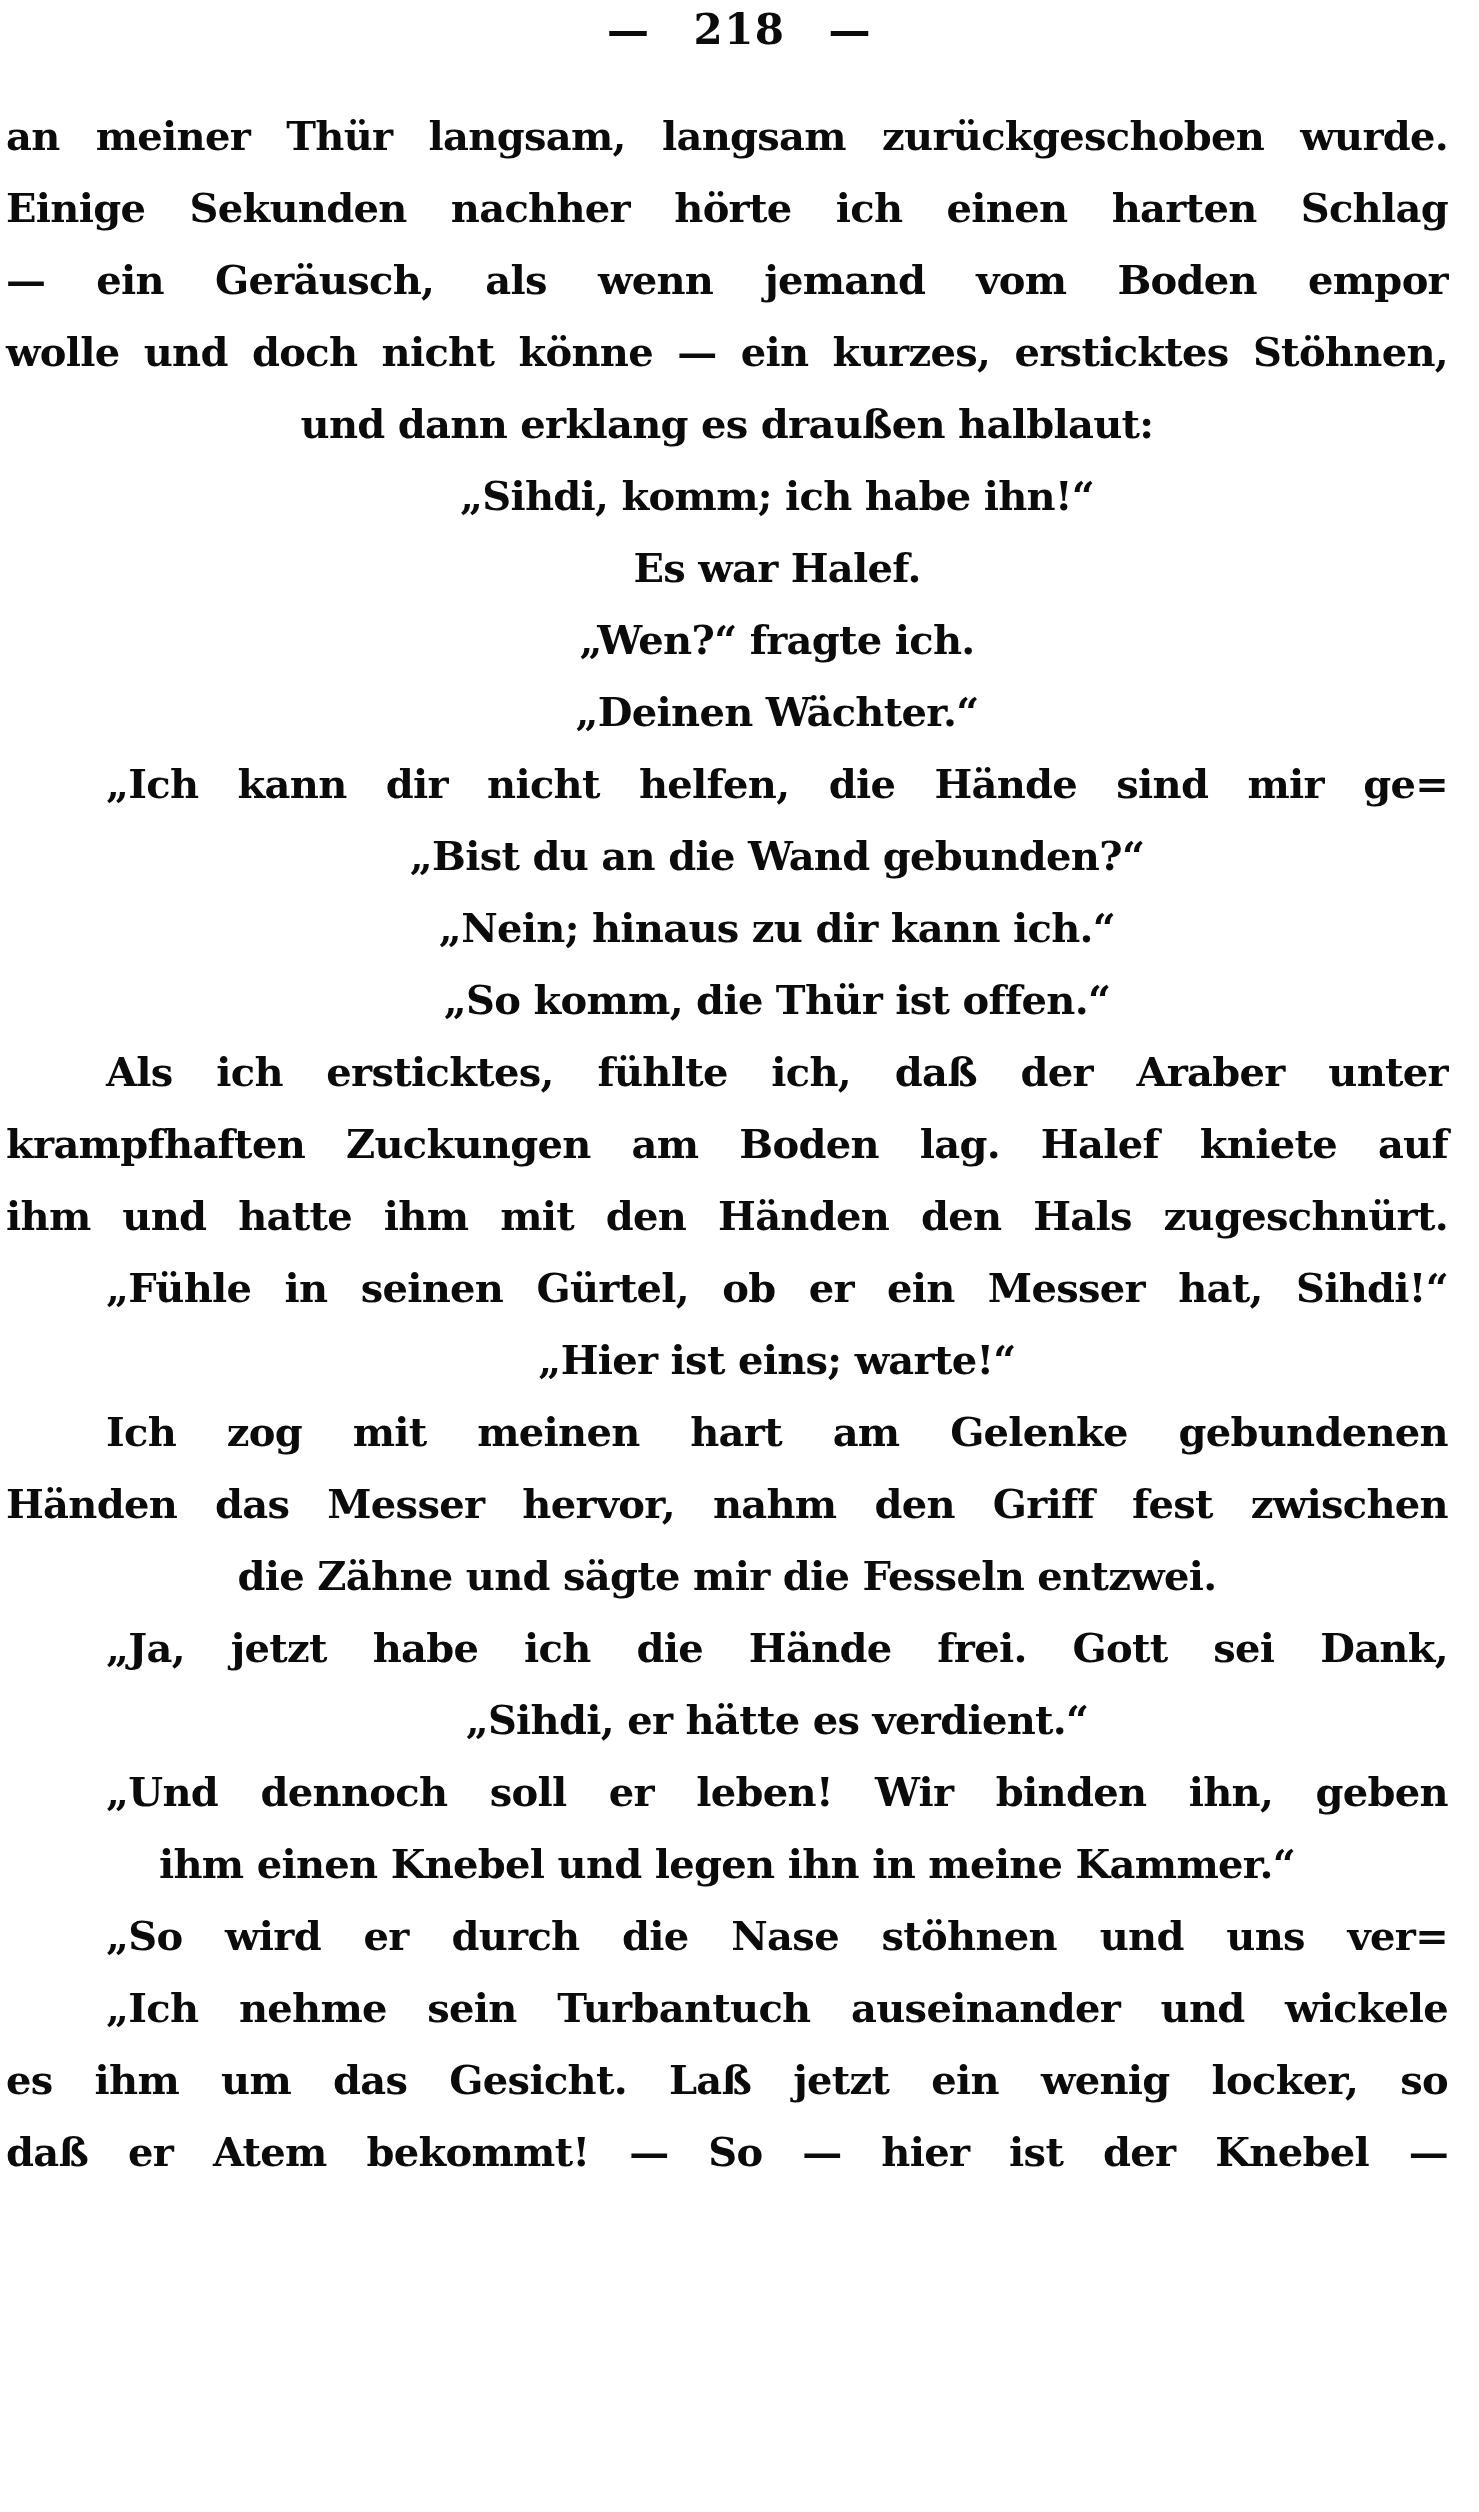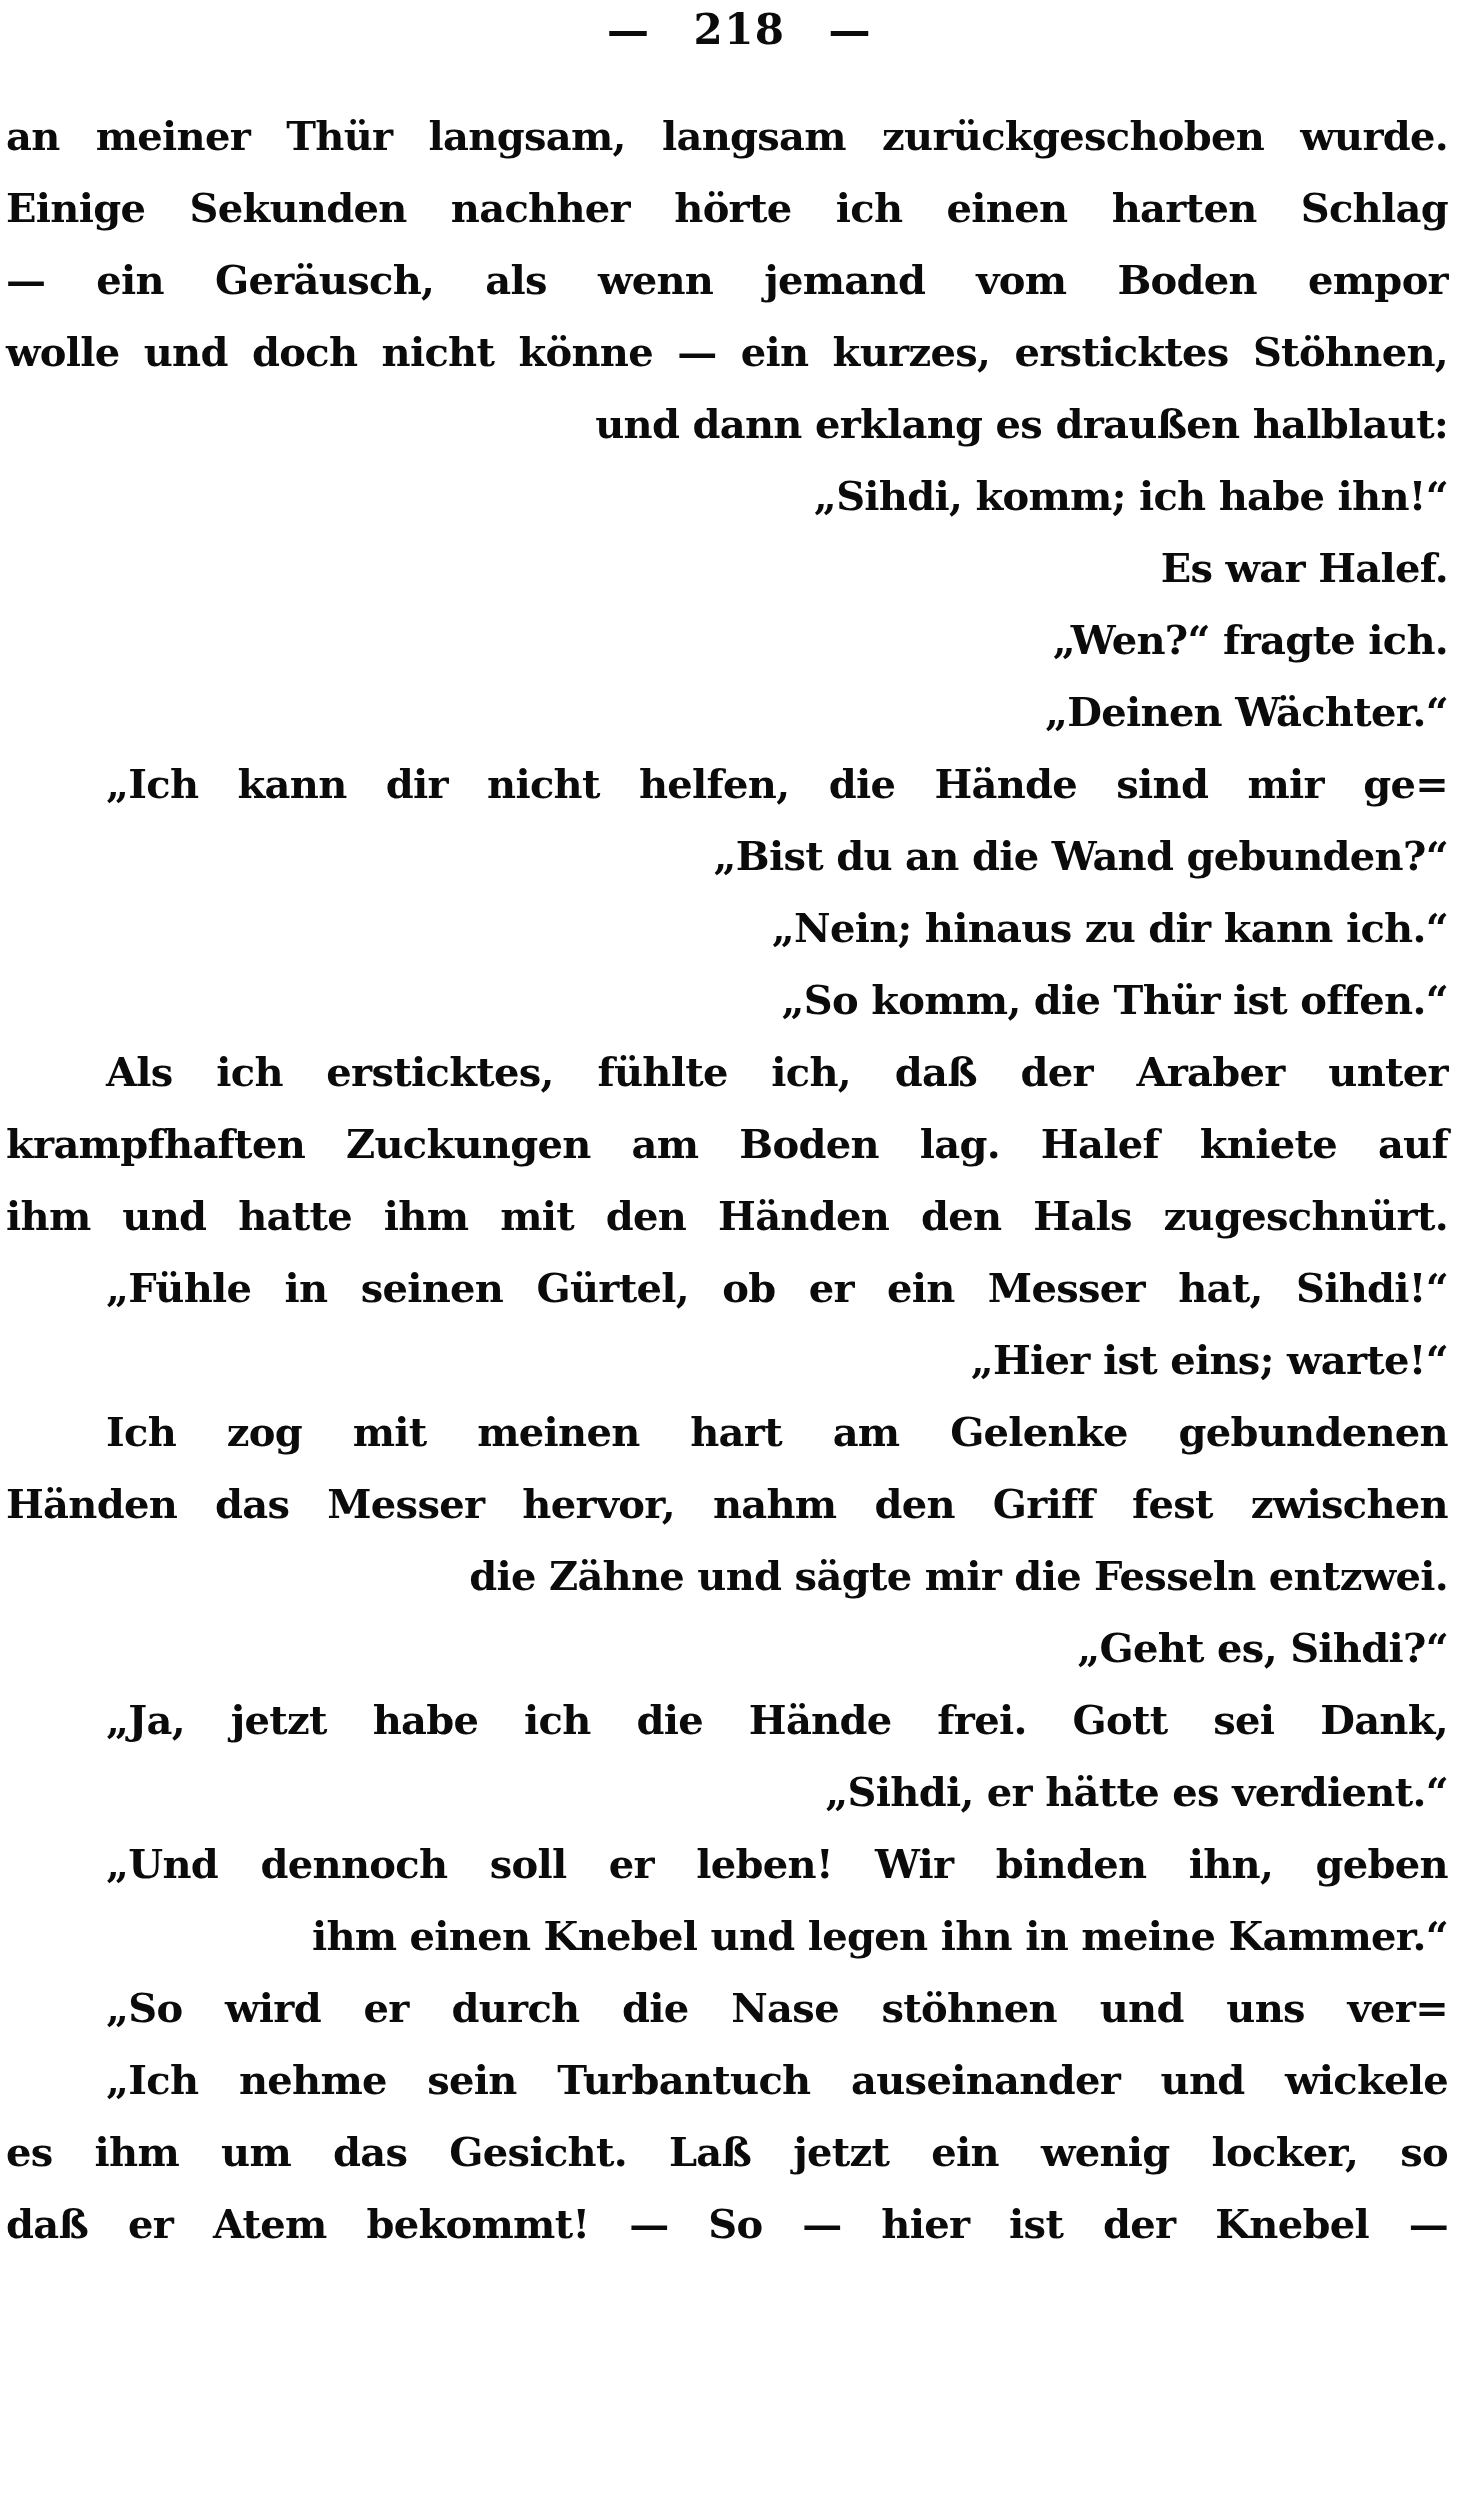--- a/index.html
+++ b/index.html
@@ -35,21 +35,21 @@
     margin-top: 46px;
     padding-left: 6px;
     padding-right: 31px;
   }
   .line {
     font-size: 40px;
     font-weight: bold;
     line-height: 72px;
     letter-spacing: -0.7px;
     white-space: normal;
-    text-align: right;
+    text-align: center;
   }
   .line.fill {
     text-align: justify;
     text-align-last: justify;
   }
   .line.indent {
     text-indent: 100px;
   }
 </style>
 </head>
@@ -76,21 +76,20 @@
       <div class="line indent">„Nein; hinaus zu dir kann ich.“</div>
       <div class="line indent">„So komm, die Thür ist offen.“</div>
       <div class="line indent fill">Als ich ersticktes, fühlte ich, daß der Araber unter</div>
       <div class="line fill">krampfhaften Zuckungen am Boden lag. Halef kniete auf</div>
       <div class="line fill">ihm und hatte ihm mit den Händen den Hals zugeschnürt.</div>
       <div class="line indent fill">„Fühle in seinen Gürtel, ob er ein Messer hat, Sihdi!“</div>
       <div class="line indent">„Hier ist eins; warte!“</div>
       <div class="line indent fill">Ich zog mit meinen hart am Gelenke gebundenen</div>
       <div class="line fill">Händen das Messer hervor, nahm den Griff fest zwischen</div>
       <div class="line">die Zähne und sägte mir die Fesseln entzwei.</div>
-      <div class="line indent">„Geht es, Sihdi?“</div>
       <div class="line indent fill">„Ja, jetzt habe ich die Hände frei. Gott sei Dank,</div>
       <div class="line indent">„Sihdi, er hätte es verdient.“</div>
       <div class="line indent fill">„Und dennoch soll er leben! Wir binden ihn, geben</div>
       <div class="line">ihm einen Knebel und legen ihn in meine Kammer.“</div>
       <div class="line indent fill">„So wird er durch die Nase stöhnen und uns ver=</div>
       <div class="line indent fill">„Ich nehme sein Turbantuch auseinander und wickele</div>
       <div class="line fill">es ihm um das Gesicht. Laß jetzt ein wenig locker, so</div>
       <div class="line fill">daß er Atem bekommt! — So — hier ist der Knebel —</div>
     </div>
 </div>

